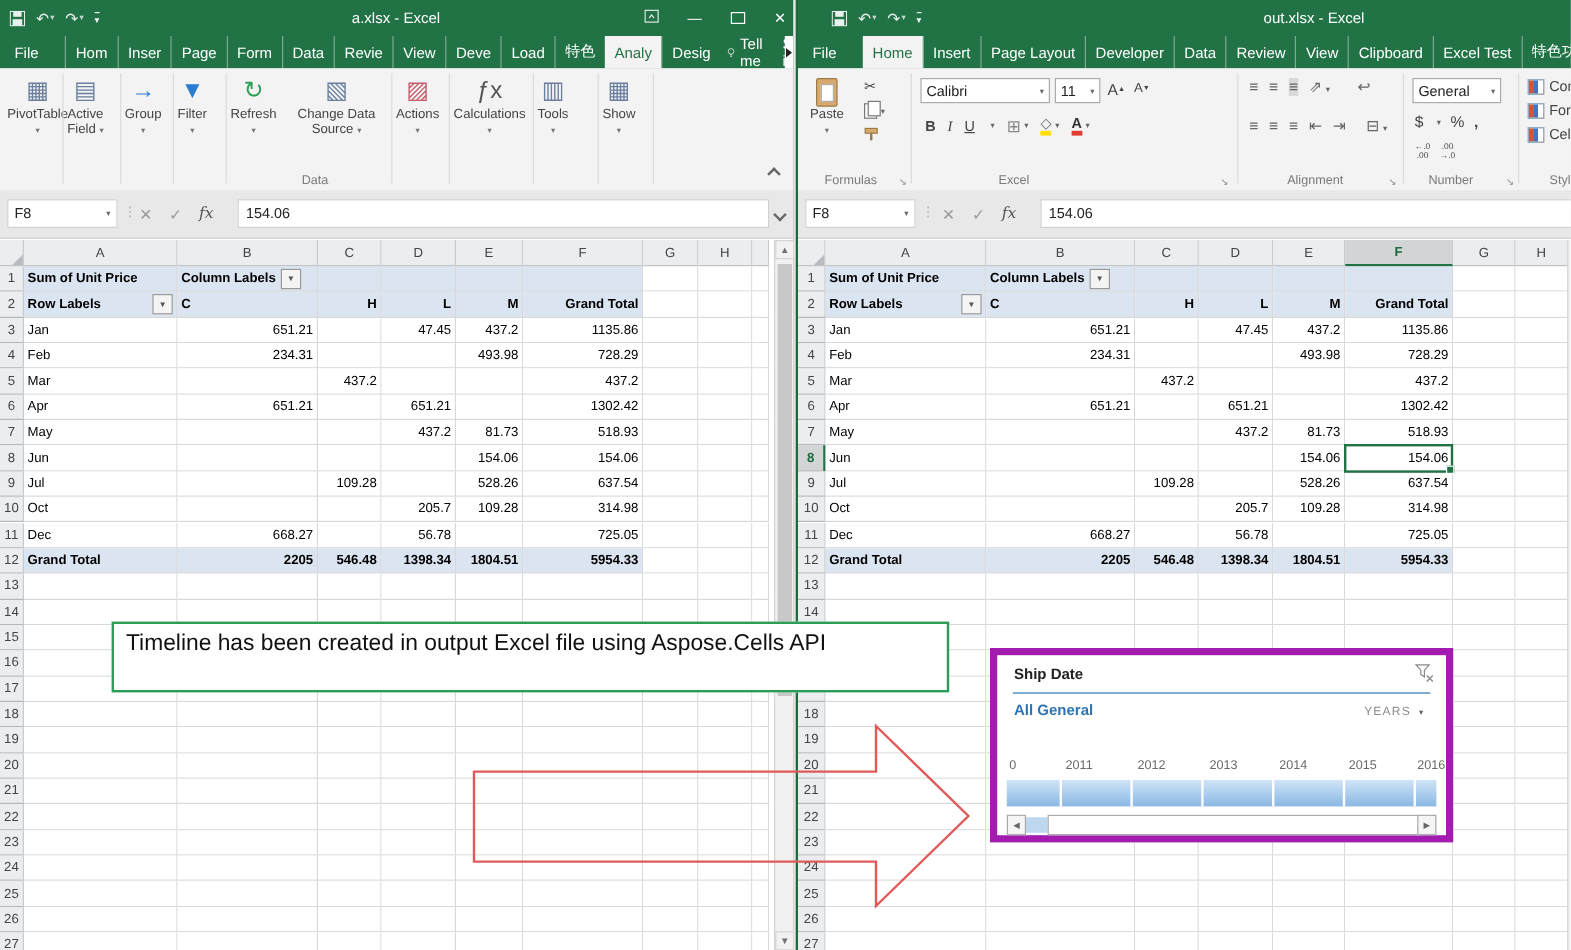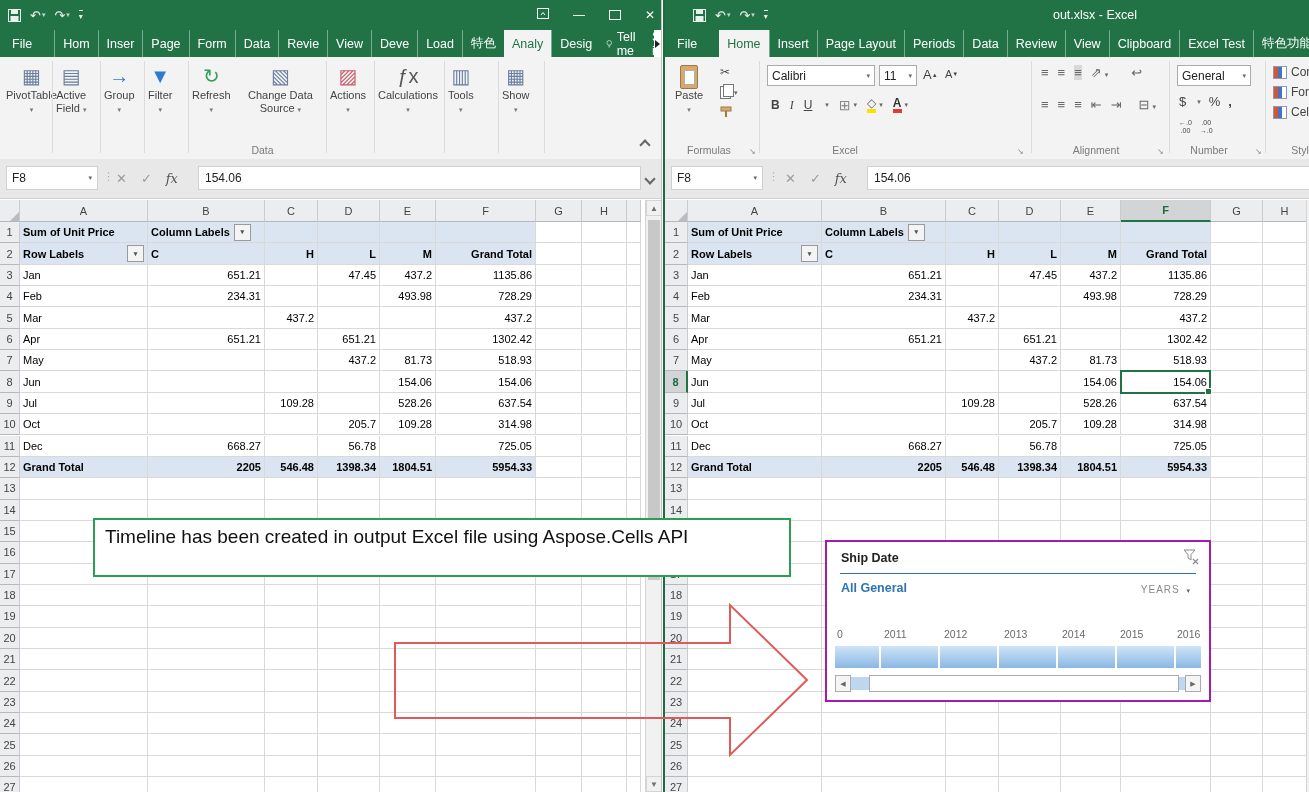--- a/index.html
+++ b/index.html
@@ -48,21 +48,21 @@
   .cell.b{font-weight:bold;}
   .cell.r{justify-content:flex-end;}
   .ddbtn{display:inline-flex;align-items:center;justify-content:center;width:15px;height:15px;border:1px solid #9a9a9a;background:#f4f4f4;color:#555;font-size:7px;margin-left:4px;flex:0 0 auto;}
   .selbox{position:absolute;border:2px solid #217346;box-sizing:border-box;z-index:5;}
   .selbox .handle{position:absolute;right:-3px;bottom:-3px;width:5px;height:5px;background:#217346;border:1px solid #fff;}
   
   .vscroll{position:absolute;background:#f1f1f1;border-left:1px solid #d4d4d4;}
   .varrow{position:absolute;left:0;right:0;height:16px;background:#f1f1f1;border:1px solid #d4d4d4;box-sizing:border-box;display:flex;align-items:center;justify-content:center;font-size:8px;color:#707070;}
   .vthumb{position:absolute;left:2px;right:2px;background:#c8c8c8;}
   
-  .timeline{position:absolute;background:#fff;border:2px solid #a21caf;box-sizing:border-box;z-index:30;}
+  .timeline{position:absolute;background:#fff;border:6px solid #a21caf;box-sizing:border-box;z-index:30;}
   .tl-title{position:absolute;left:14px;top:9px;font-size:12.5px;font-weight:bold;color:#222;}
   .tl-divider{position:absolute;left:13px;right:13px;top:31px;height:1px;background:#2e74b5;}
   .tl-period{position:absolute;left:14px;top:39px;font-size:12.5px;color:#2e74b5;font-weight:bold;}
   .tl-level{position:absolute;right:18px;top:42px;font-size:10px;color:#8a8a8a;letter-spacing:1px;}
   .tl-tick{position:absolute;top:86px;font-size:10.5px;color:#6a6a6a;}
   .tl-bar{position:absolute;left:8px;right:8px;top:104px;height:22px;background:linear-gradient(#cfe4f7,#8ab8e4);}
   .tl-sep{position:absolute;top:0;bottom:0;width:2px;background:#fff;}
   .tl-scroll{position:absolute;left:8px;right:8px;top:133px;height:17px;}
   .tl-sbtn{position:absolute;top:0;width:16px;height:17px;border:1px solid #ababab;background:#f5f5f5;box-sizing:border-box;display:flex;align-items:center;justify-content:center;font-size:7px;color:#666;}
   .tl-strack{position:absolute;top:2px;height:13px;background:#bdd7ee;}
@@ -95,20 +95,21 @@
         <svg width="13" height="13" viewBox="0 0 13 13">
             <rect x="0.5" y="0.5" width="12" height="12" fill="none" stroke="#fff"></rect>
             <rect x="3" y="0.5" width="7" height="4.5" fill="#fff"></rect>
             <rect x="2.5" y="7" width="8" height="5.5" fill="#fff"></rect>
           </svg>
       </span>
       <span class="g">↶<span class="dd">▾</span></span>
       <span class="g">↷<span class="dd">▾</span></span>
       <span class="g" style="font-size:8px;border-top:1px solid #fff;padding-top:1px;">▾</span>
     </div>
+    <div class="wtitle" style="left:180px;width:300px;">a.xlsx - Excel</div>
     <div class="winbtns">
       <span><svg width="12" height="11" viewBox="0 0 12 11">
             <rect x="0.5" y="0.5" width="11" height="10" fill="none" stroke="#fff"></rect>
             <path d="M4 7l2-2.5L8 7" fill="none" stroke="#fff"></path>
           </svg></span>
       <span>—</span>
       <span class="boxicon"></span>
       <span>✕</span>
     </div>
   </div>
@@ -624,21 +625,21 @@
       <span class="g">↷<span class="dd">▾</span></span>
       <span class="g" style="font-size:8px;border-top:1px solid #fff;padding-top:1px;">▾</span>
     </div>
     <div class="wtitle" style="left:200px;width:460px;">out.xlsx - Excel</div>
   </div>
   <div class="tabrow" id="right-tabs">
       <div class="tab filetab">File</div>
       <div class="tab active">Home</div>
       <div class="tab">Insert</div>
       <div class="tab">Page Layout</div>
-      <div class="tab">Periods</div>
+      <div class="tab">Developer</div>
       <div class="tab">Data</div>
       <div class="tab">Review</div>
       <div class="tab">View</div>
       <div class="tab">Clipboard</div>
       <div class="tab">Excel Test</div>
       <div class="tab">特色功能</div>
     </div>
   <div class="ribbon" id="right-ribbon">
 
     <div class="bigbtn" style="left:10px;top:8px;">

